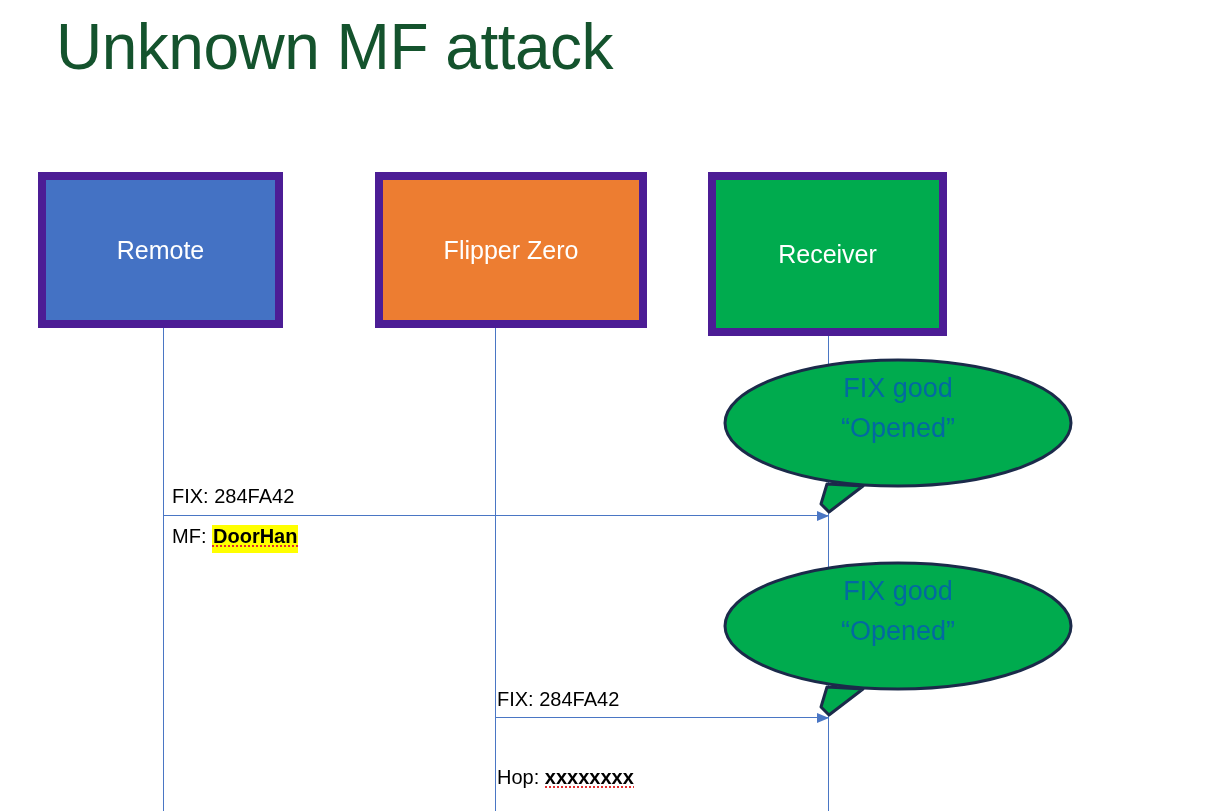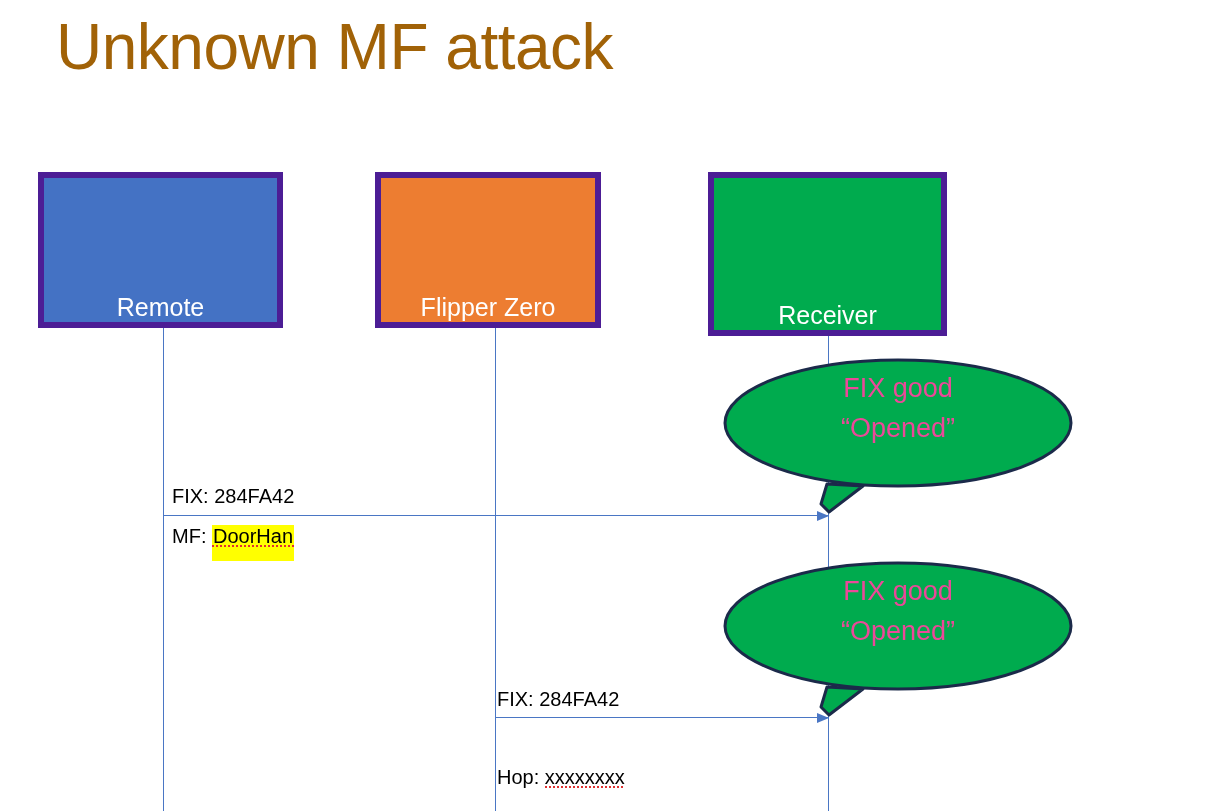--- a/index.html
+++ b/index.html
@@ -23,54 +23,54 @@
   }
 
   
   .slide-title {
     position: absolute;
     left: 56px;
     top: 8px;
     font-size: 64px;
     line-height: 78px;
     font-weight: 300;
-    color: #a16207;
+    color: #14532d;
     letter-spacing: -0.5px;
     white-space: nowrap;
     font-stretch: condensed;
   }
 
   
   .lifeline {
     position: absolute;
     width: 0;
     border-left: 1.4px solid #4a76c4;
     top: 327px;
     height: 484px;
   }
 
   
   .actor-box {
     position: absolute;
     box-sizing: border-box;
-    border: 6px solid #4c1d95;
+    border: 8px solid #4c1d95;
     display: flex;
-    align-items: flex-end;
+    align-items: center;
     justify-content: center;
   }
   .actor-label {
     color: #ffffff;
     font-size: 25px;
     line-height: 30px;
     font-weight: 400;
     text-align: center;
     white-space: nowrap;
   }
   #box-remote  { left: 38px;  top: 172px; width: 245px; height: 156px; background: #4472c4; }
-  #box-flipper { left: 375px; top: 172px; width: 226px; height: 156px; background: #ed7d31; }
+  #box-flipper { left: 375px; top: 172px; width: 272px; height: 156px; background: #ed7d31; }
   #box-receiver{ left: 708px; top: 172px; width: 239px; height: 164px; background: #00ab4e; }
 
   
   .msg-arrow {
     position: absolute;
     height: 10px;
   }
   .msg-arrow .shaft {
     position: absolute;
     left: 0;
@@ -109,38 +109,39 @@
     padding: 0 1px;
   }
   .spell {
     background-image: linear-gradient(
         90deg,
         #e03030 0 2px, transparent 2px 4px
     );
     background-repeat: repeat-x;
     background-size: 4px 2px;
     background-position: 0 1.02em;
-    padding-bottom: 14px;
+    padding-bottom: 6px;
+    font-weight: bold;
   }
 
   
   .bubble {
     position: absolute;
   }
   .bubble svg {
     position: absolute;
     left: 0; top: 0;
     overflow: visible;
   }
   .bubble-text {
     position: absolute;
     left: 0;
     width: 100%;
     text-align: center;
-    color: #ec4899;
+    color: #0369a1;
     font-size: 27px;
     line-height: 40px;
     pointer-events: none;
   }
   #bubble-1 { left: 723px; top: 358px; width: 350px; height: 158px; }
   #bubble-2 { left: 723px; top: 561px; width: 350px; height: 158px; }
   #bubble-1 .bubble-text { top: 10px; }
   #bubble-2 .bubble-text { top: 10px; }
 </style>
 </head>

